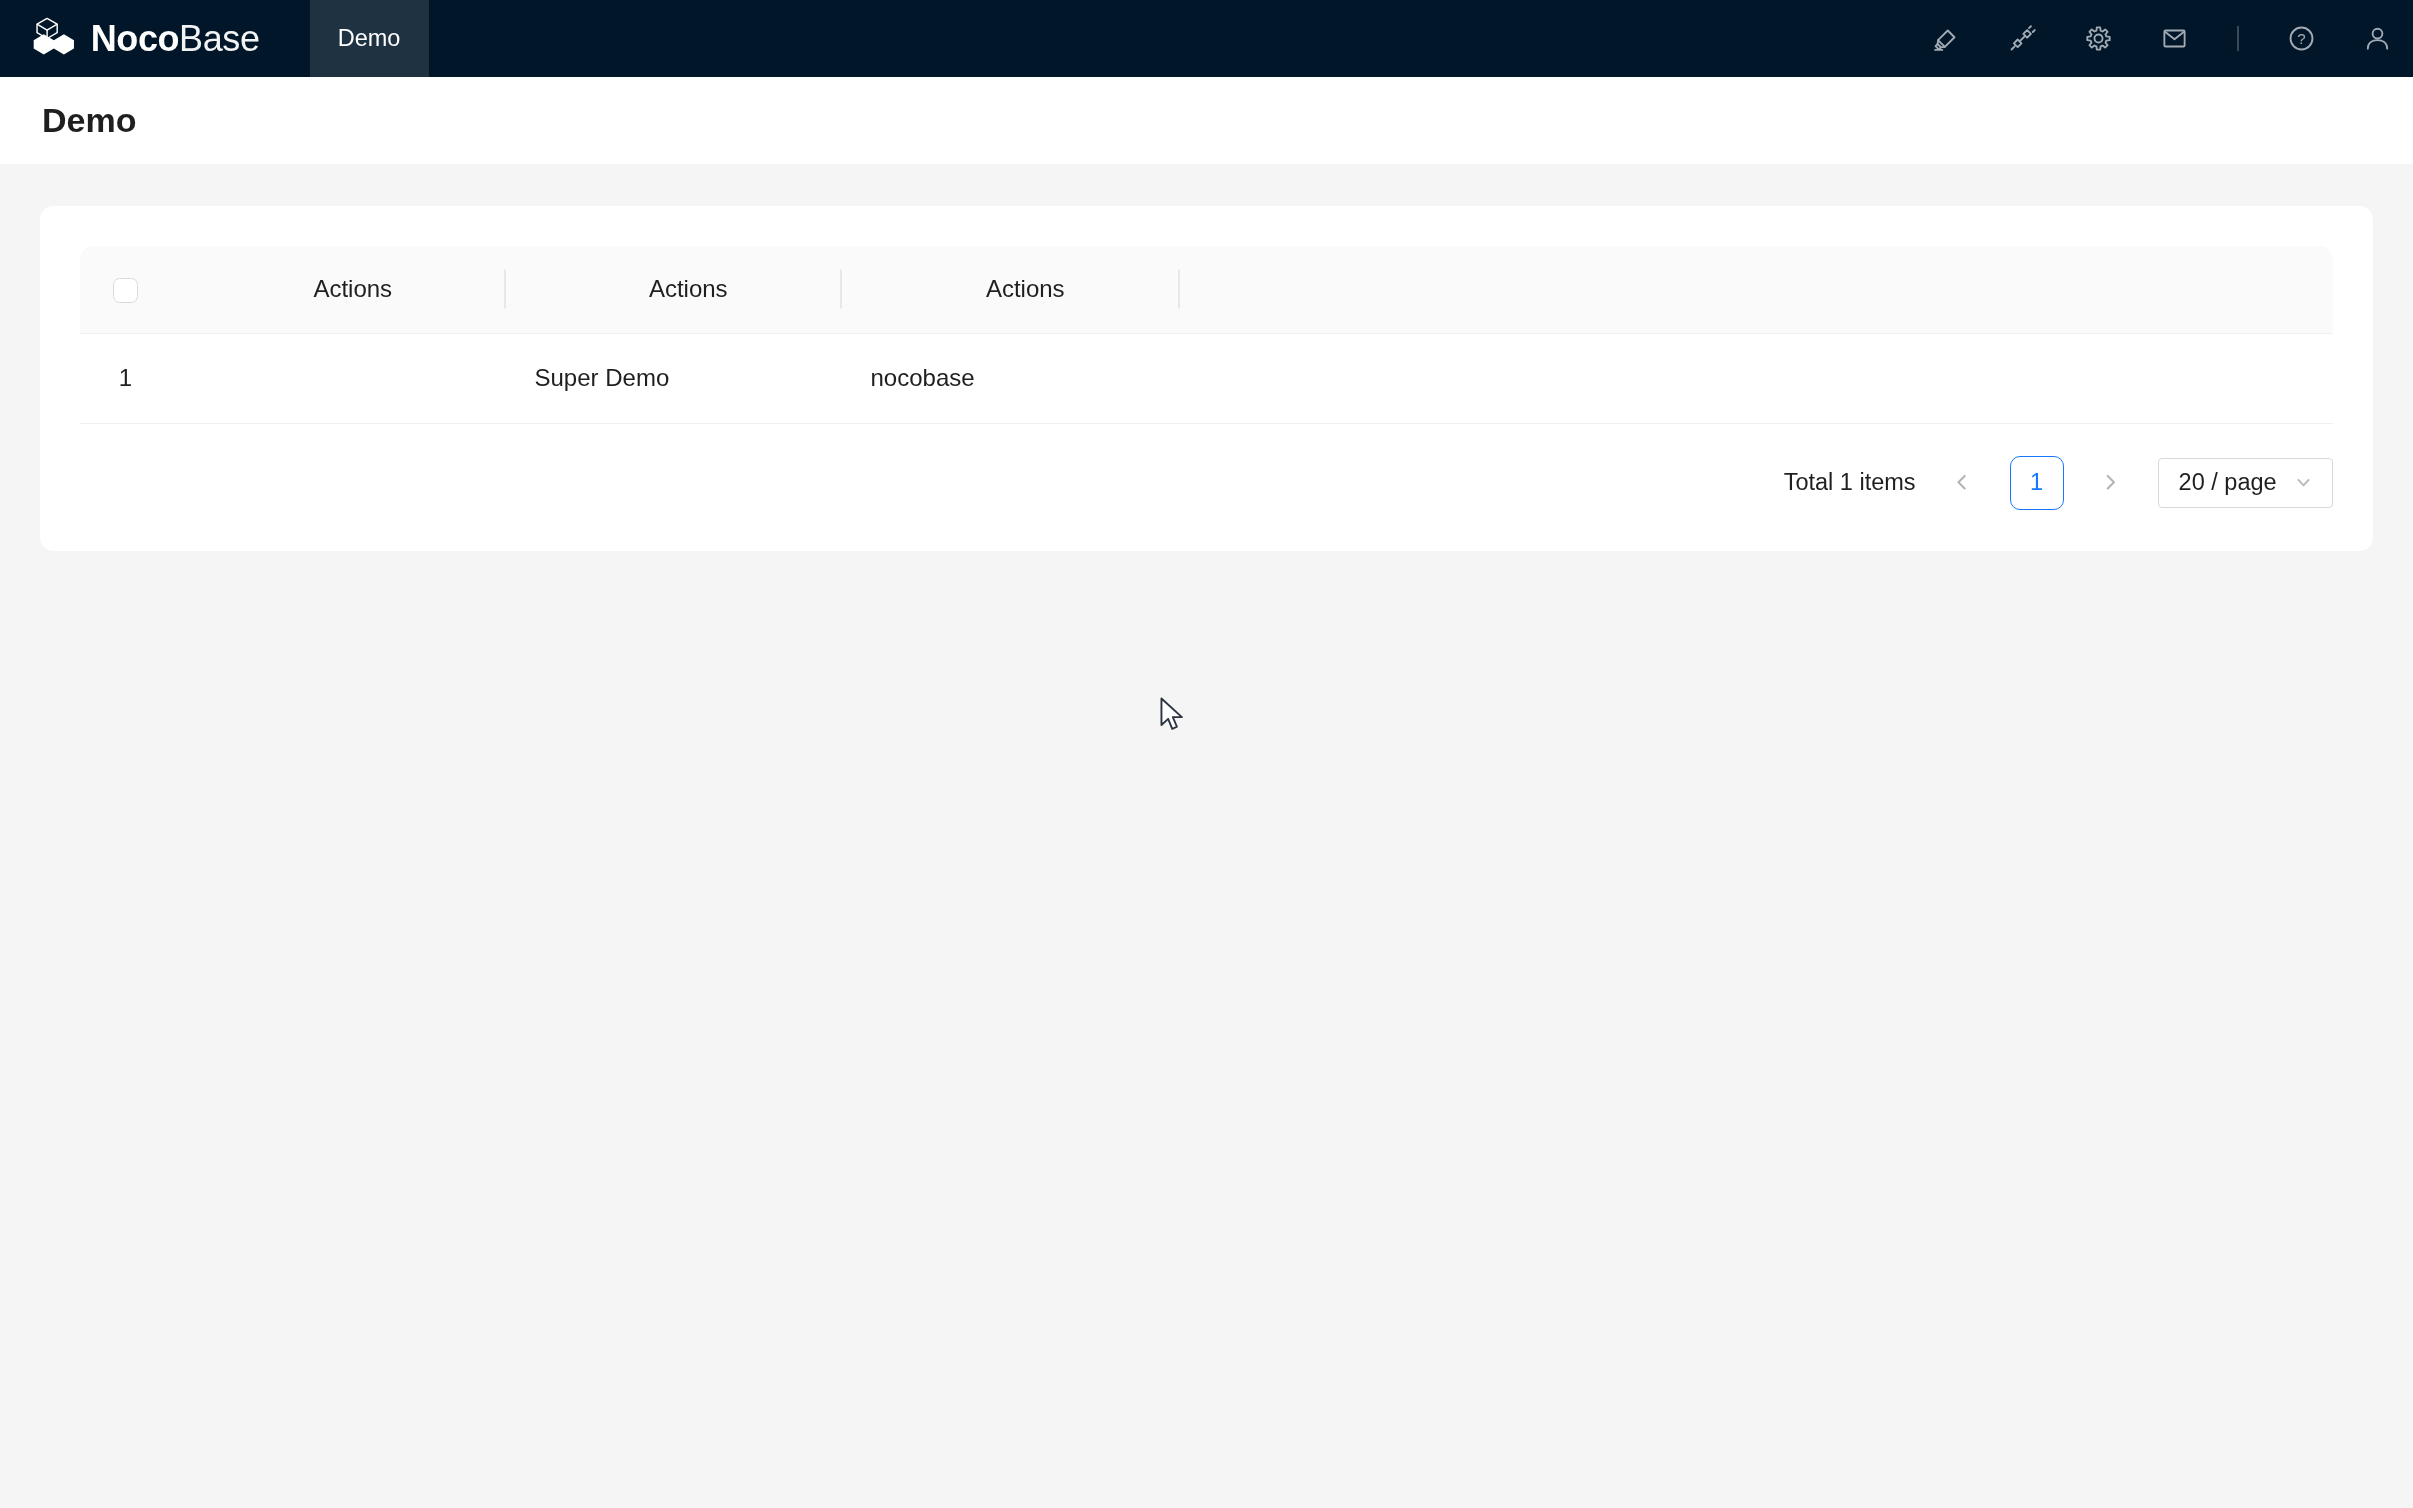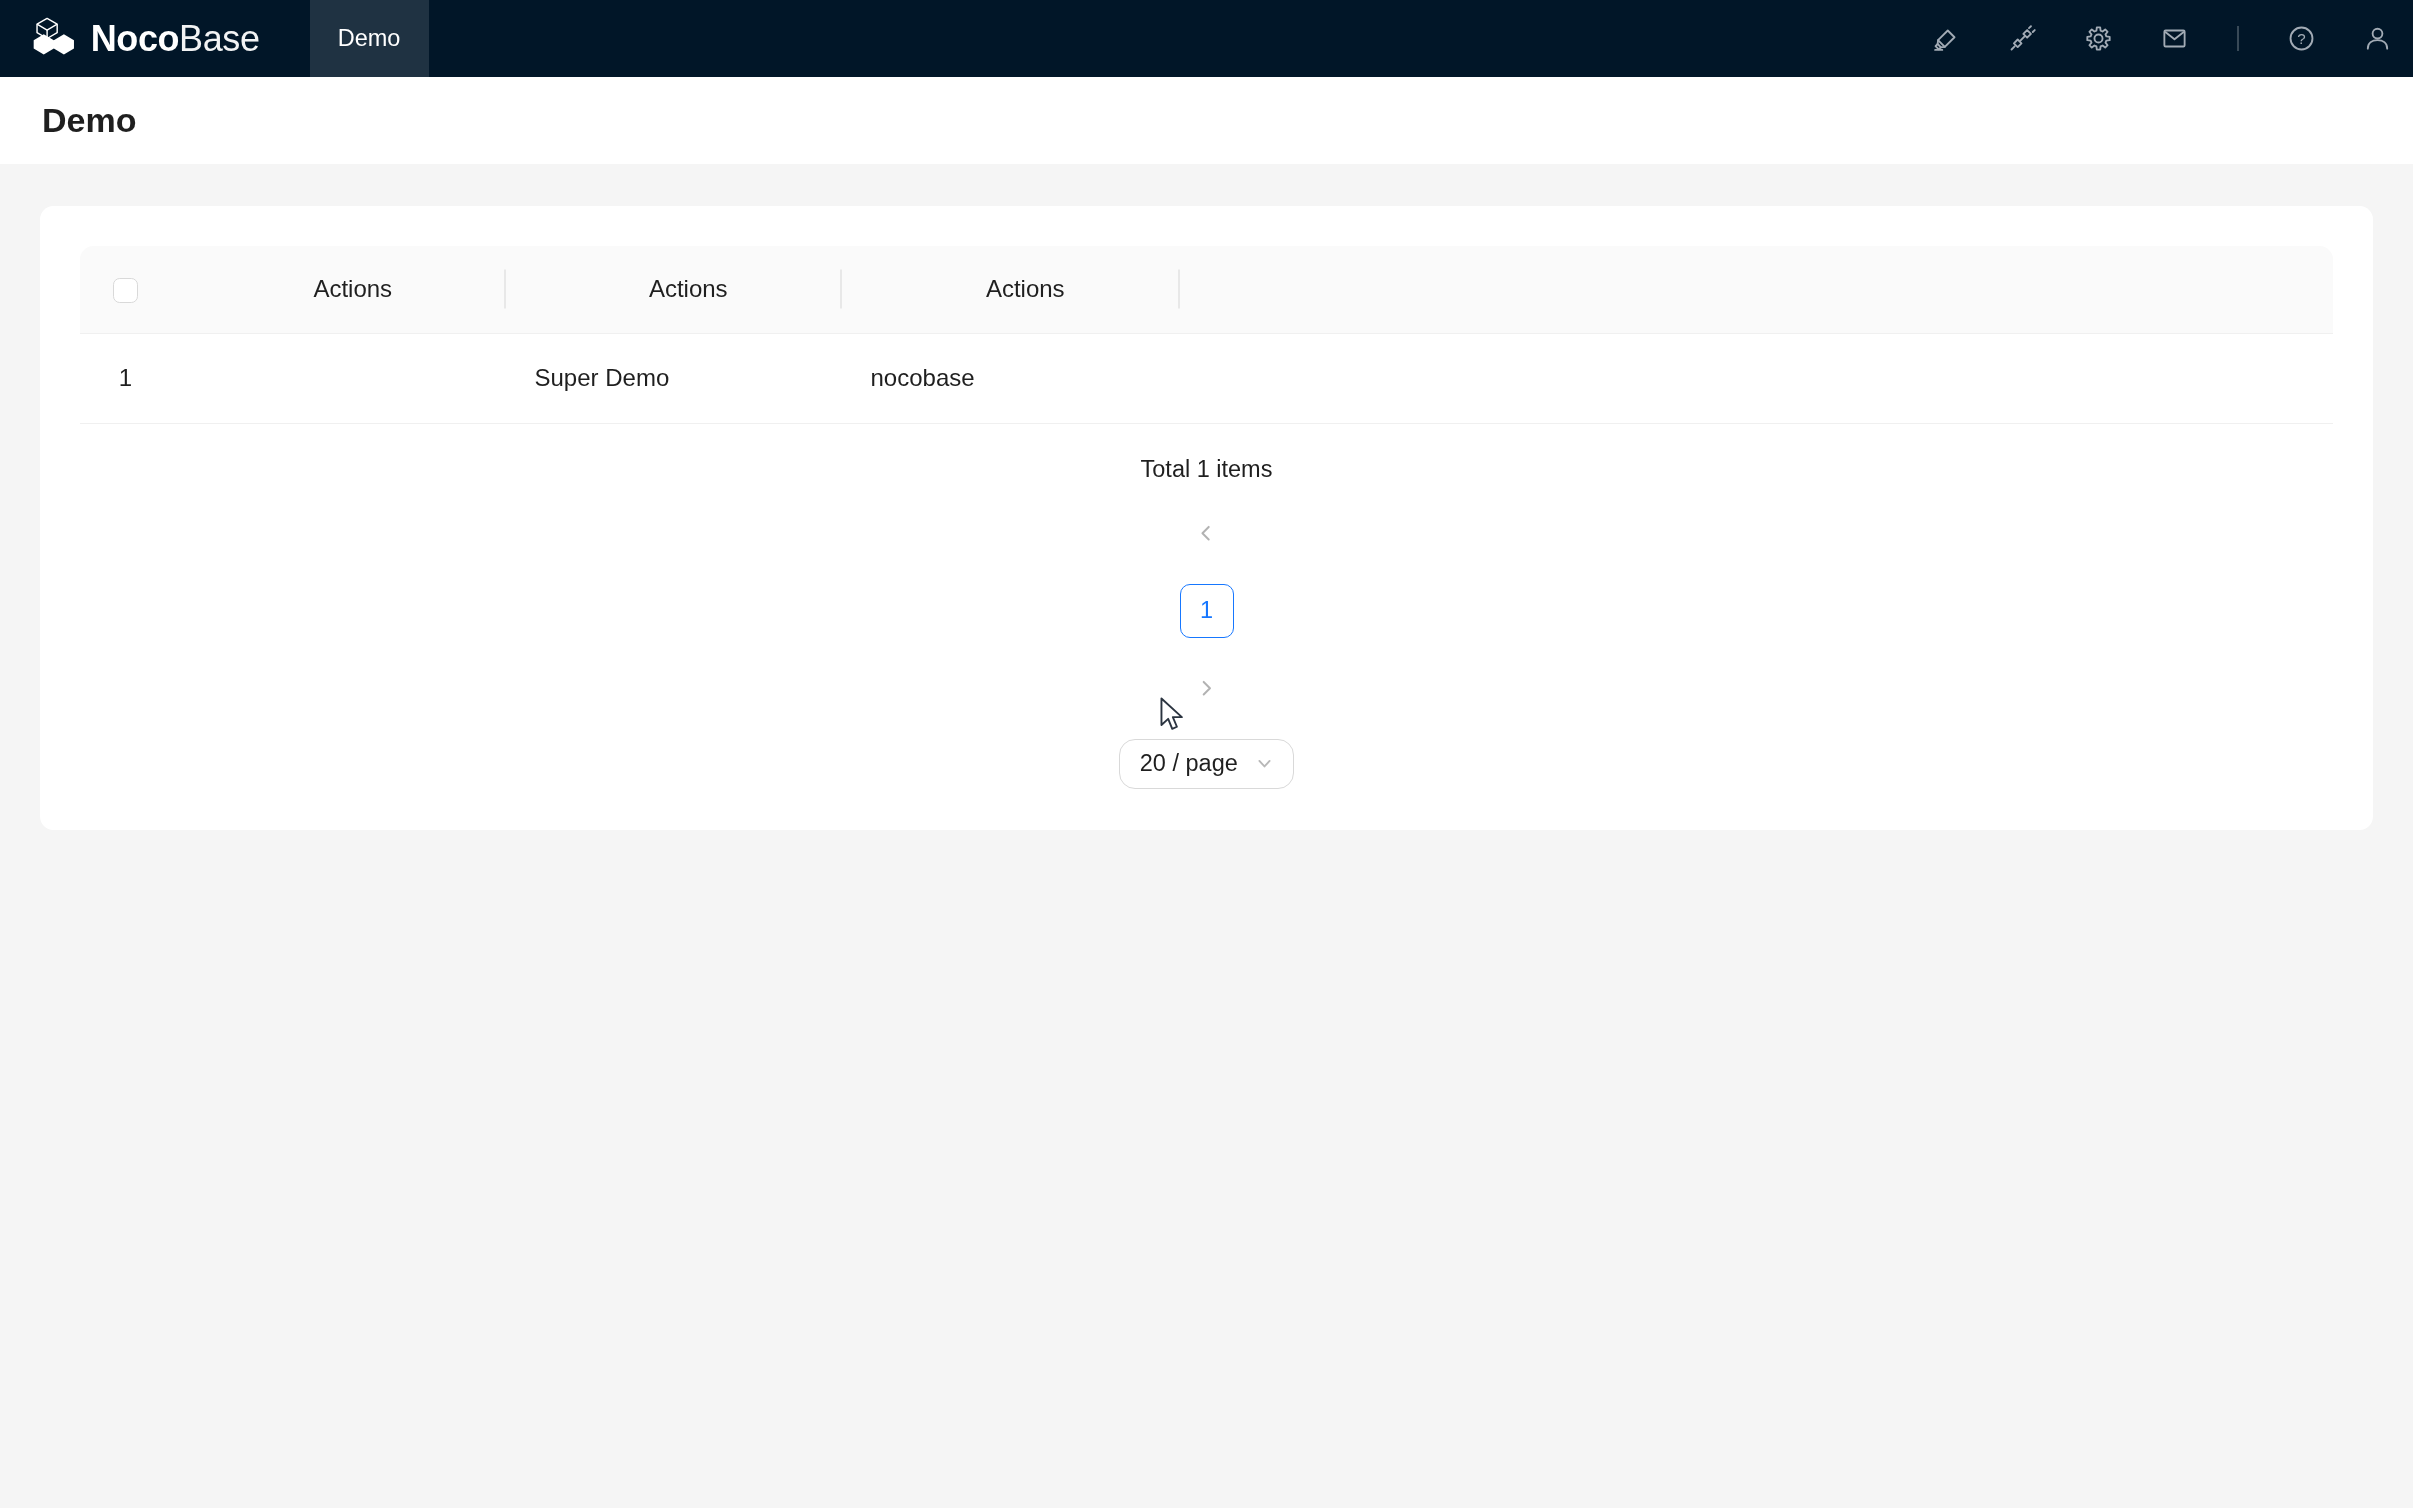--- a/index.html
+++ b/index.html
@@ -136,21 +136,20 @@
     cursor:pointer;
   }
 
   
   .pagination {
     margin-top:32px;
     display:flex;
     justify-content:flex-end;
     align-items:center;
     gap:23.5px;
-    flex-direction:column;
   }
   .pg-total { font-size:23.5px; color:rgba(0,0,0,0.88); }
   .pg-arrow {
     width:47px; height:54px;
     display:flex; align-items:center; justify-content:center;
     cursor:not-allowed;
   }
   .pg-arrow svg { width:18.4px; height:18.4px; }
   .pg-item {
     min-width:54px; height:54px;
@@ -158,21 +157,21 @@
     border-radius:10px;
     background:#ffffff;
     color:#1677ff;
     font-size:23.5px;
     display:flex; align-items:center; justify-content:center;
     cursor:pointer;
   }
   .pg-size {
     height:50px;
     border:1.7px solid #d9d9d9;
-    border-radius:16px;
+    border-radius:4px;
     background:#ffffff;
     display:flex; align-items:center;
     gap:18.4px;
     padding:0 20px;
     font-size:23.5px;
     color:rgba(0,0,0,0.88);
     cursor:pointer;
   }
   .pg-size svg { width:17px; height:17px; }
 

